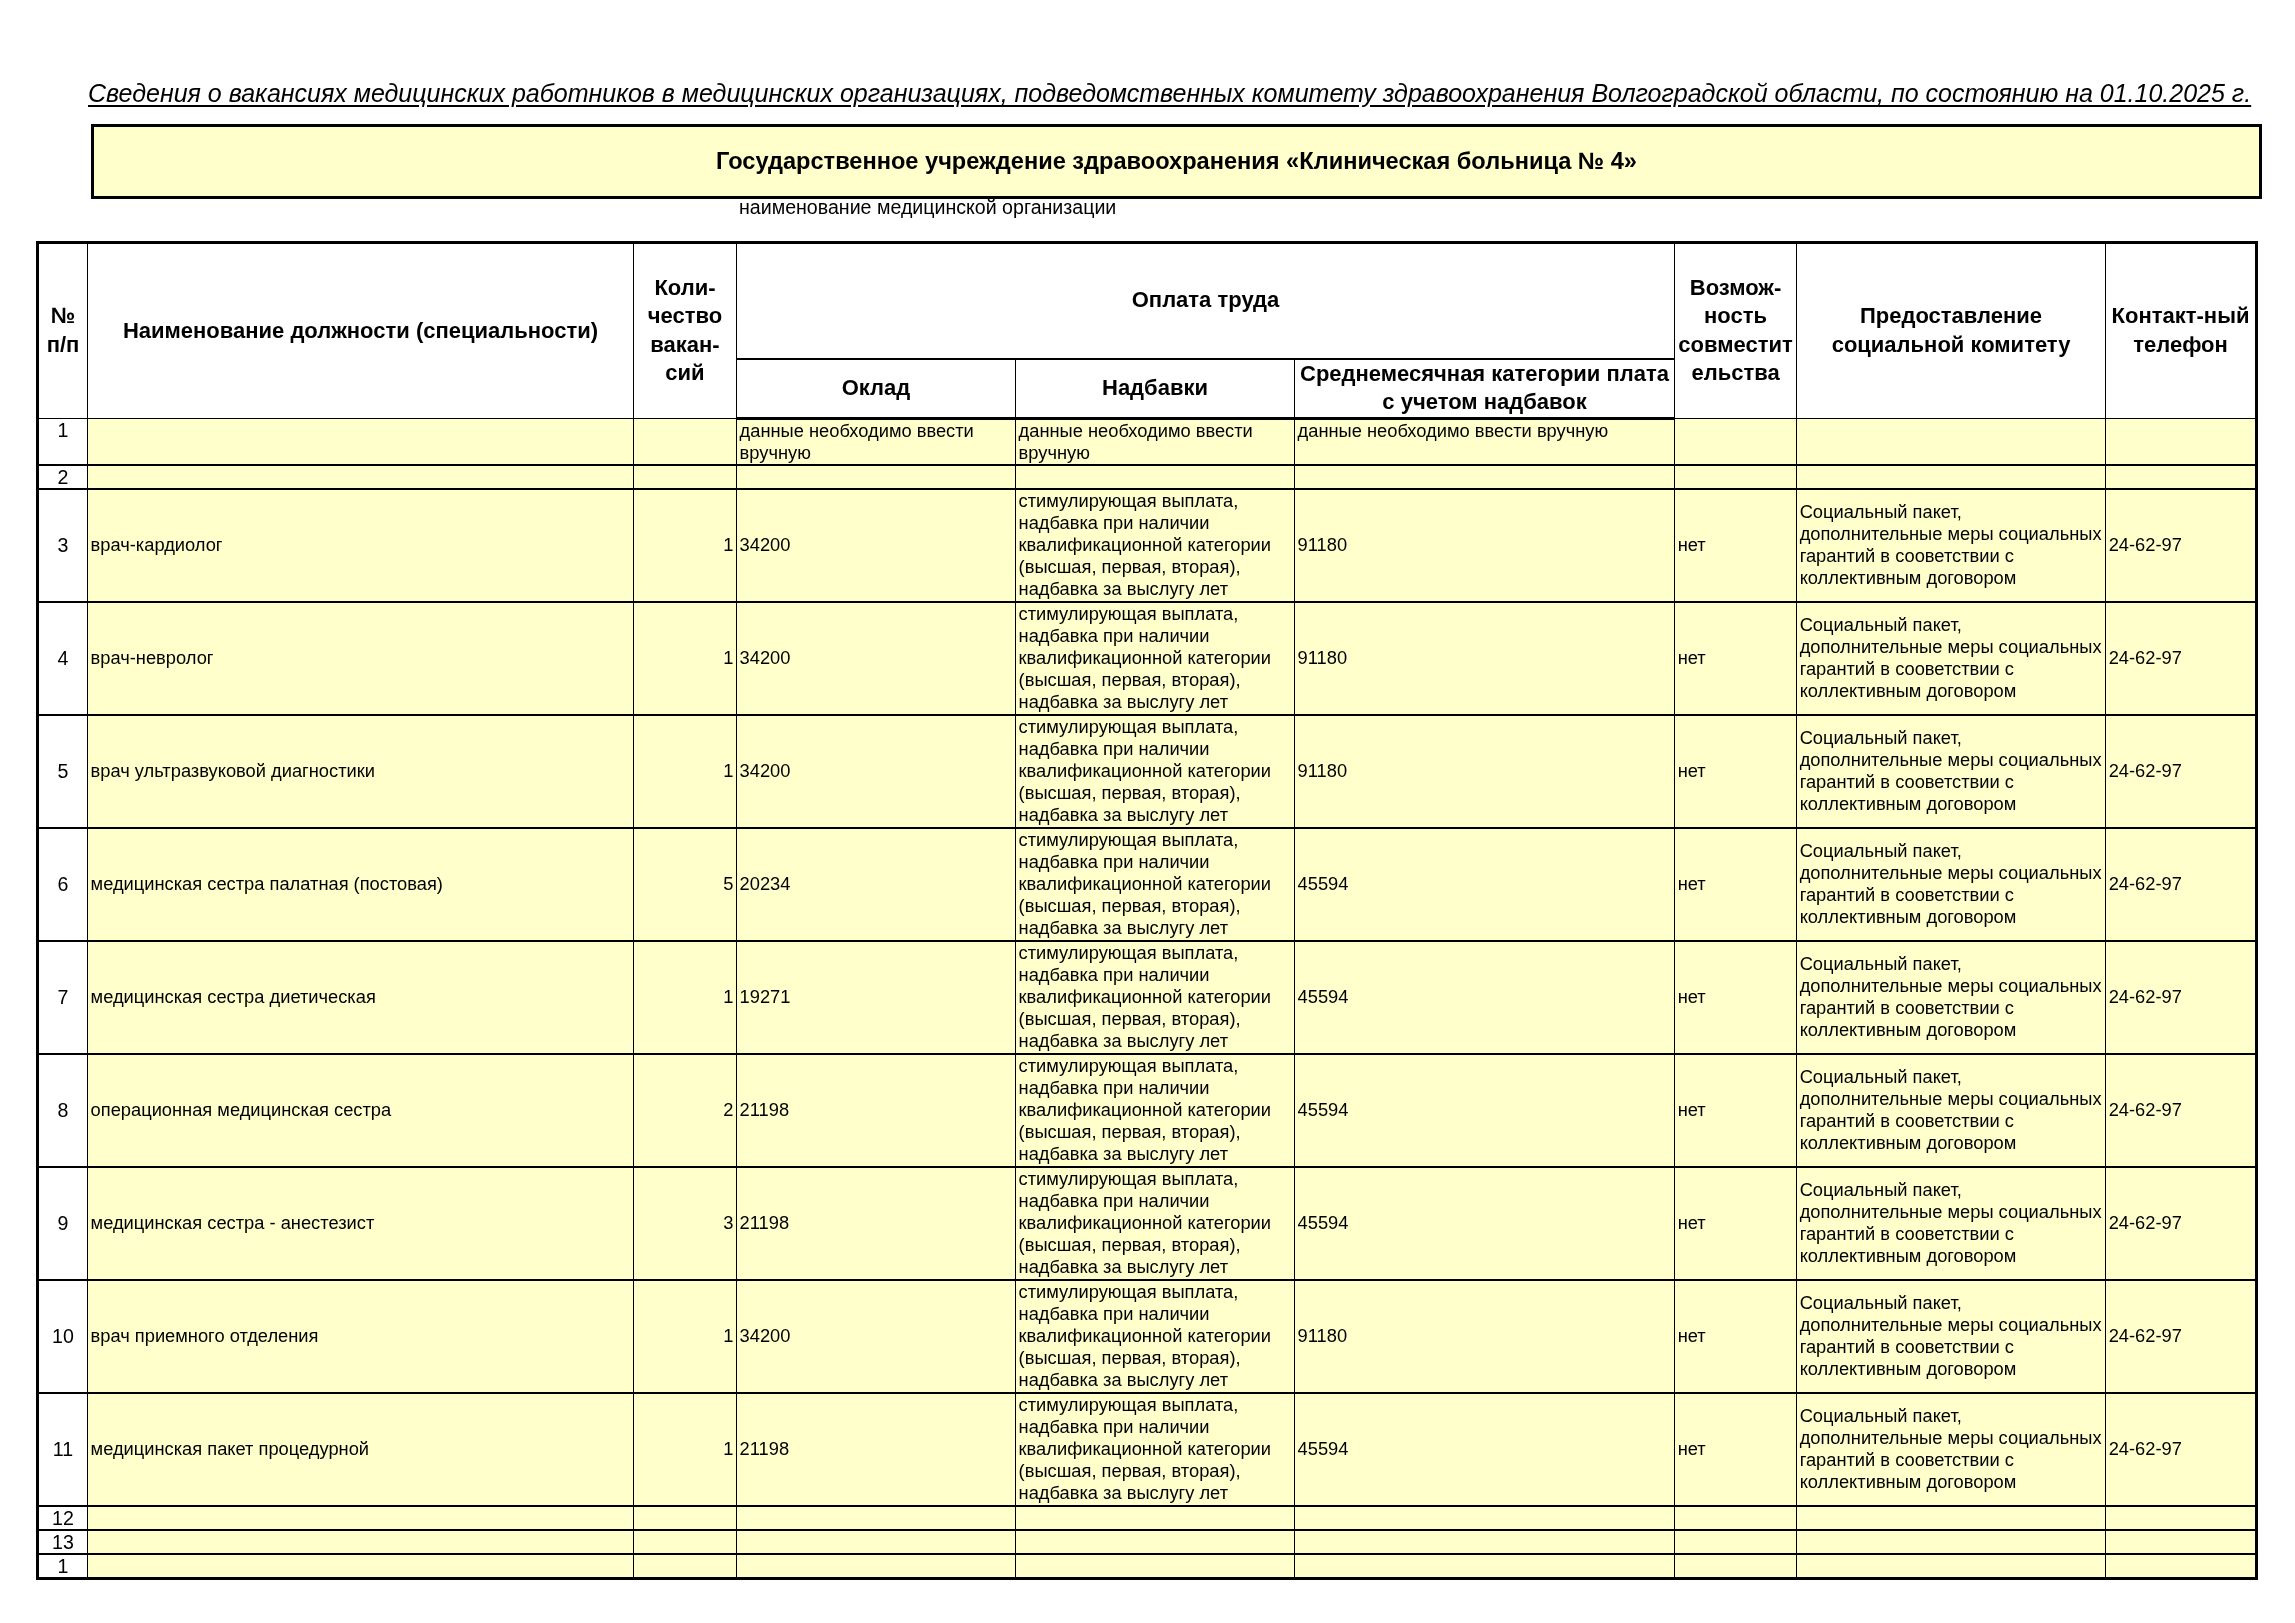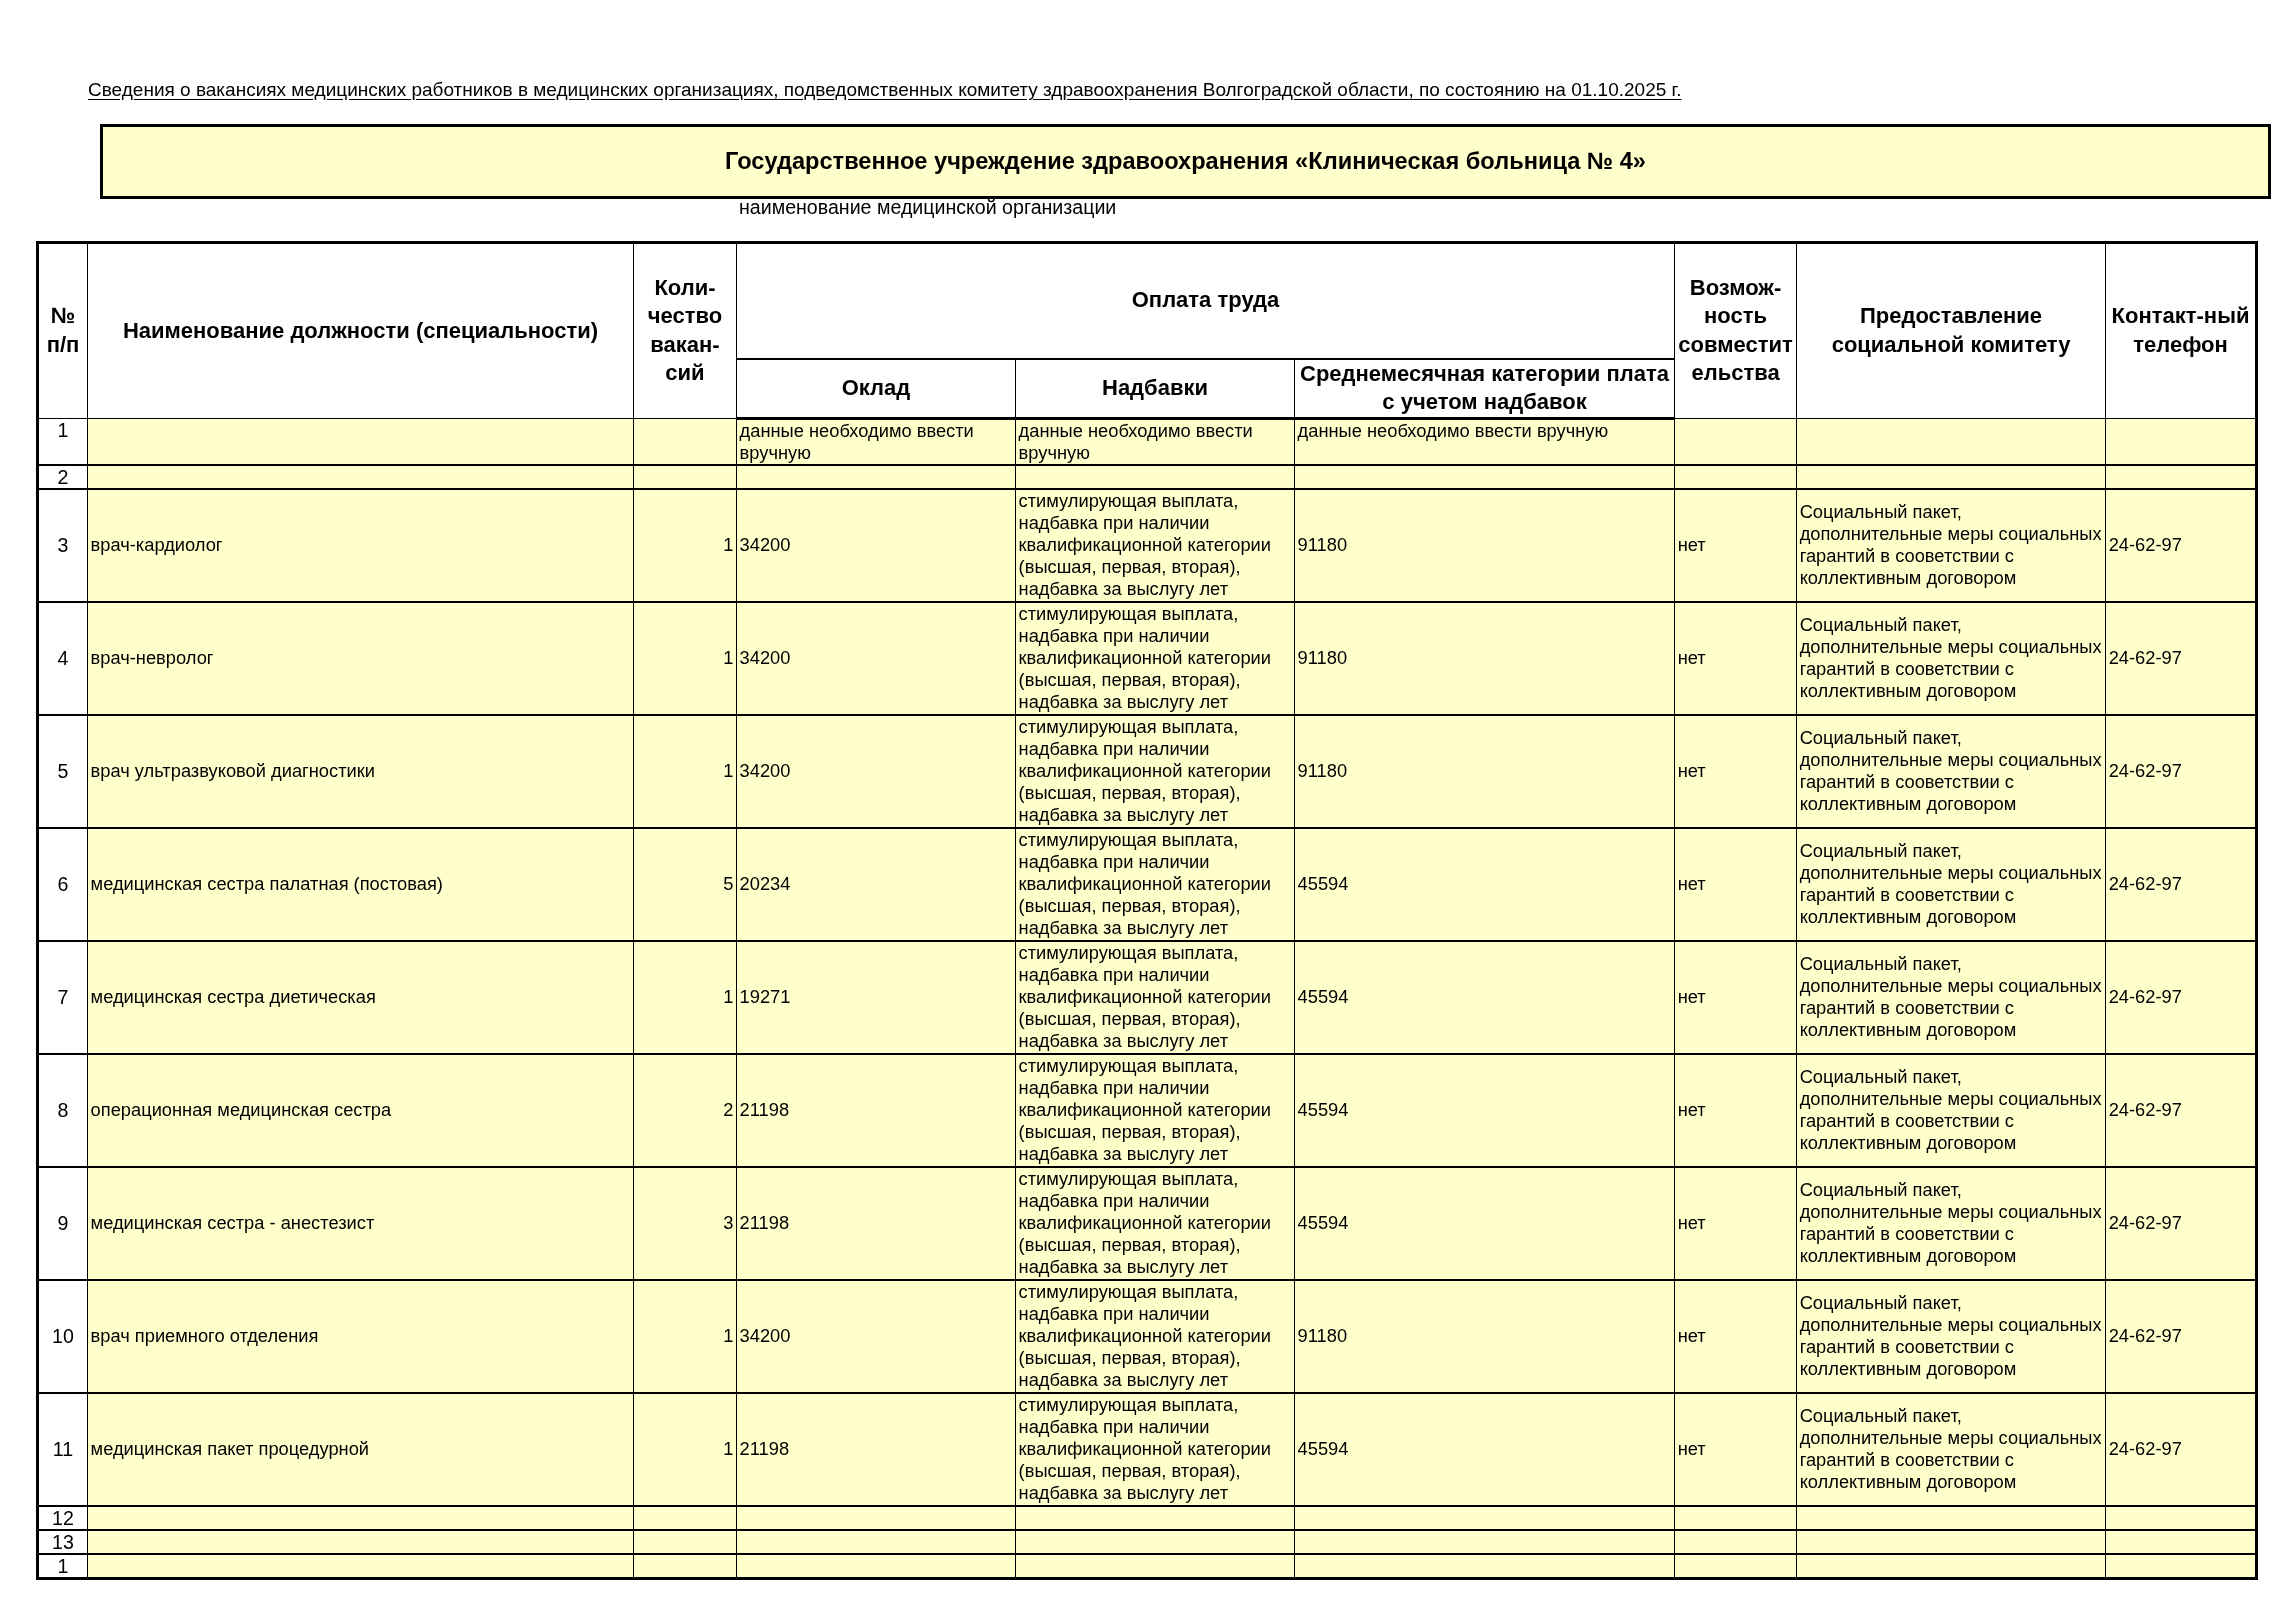--- a/index.html
+++ b/index.html
@@ -1,20 +1,20 @@
 <!DOCTYPE html>
 <html style="font-size:10.5px"><head>
 <meta charset="utf-8">
 <style>
   html, body { margin:0; padding:0; background:#ffffff; }
   body { width:2295px; height:1623px; position:relative; overflow:hidden;
          font-family:"Liberation Sans", sans-serif; color:#000; }
-  .doc-title { position:absolute; left:88px; top:79px; font-size:19px;
-               text-decoration:underline; text-underline-offset:2.6px; white-space:nowrap; }
-  .org-box { position:absolute; left:100px; top:124px; width:2165px; height:69px;
+  .doc-title { position:absolute; left:88px; top:79px; font-size:25px;
+               text-decoration:underline; text-underline-offset:2.6px; white-space:nowrap;font-style:italic; }
+  .org-box { position:absolute; left:91px; top:124px; width:2165px; height:69px;
              border:3.9px solid #000; background:#FFFFCC; display:flex;
              align-items:center; justify-content:center; box-sizing:content-box; }
   .org-name { font-size:23.6px; font-weight:bold; white-space:nowrap; }
   .org-caption { position:absolute; left:739px; top:196px; font-size:19.6px;
                  text-underline-offset:2.6px; white-space:nowrap; }
   table.vac { position:absolute; left:36px; top:241px; border-collapse:collapse;
               table-layout:fixed; width:2220px; border:3.9px solid #000; }
   table.vac th, table.vac td { border:1.3px solid #000; padding:0 2.6px; overflow:hidden; }
   table.vac th { background:#ffffff; font-weight:bold; font-size:22px; text-align:center;
                  vertical-align:middle; line-height:1.3; }

